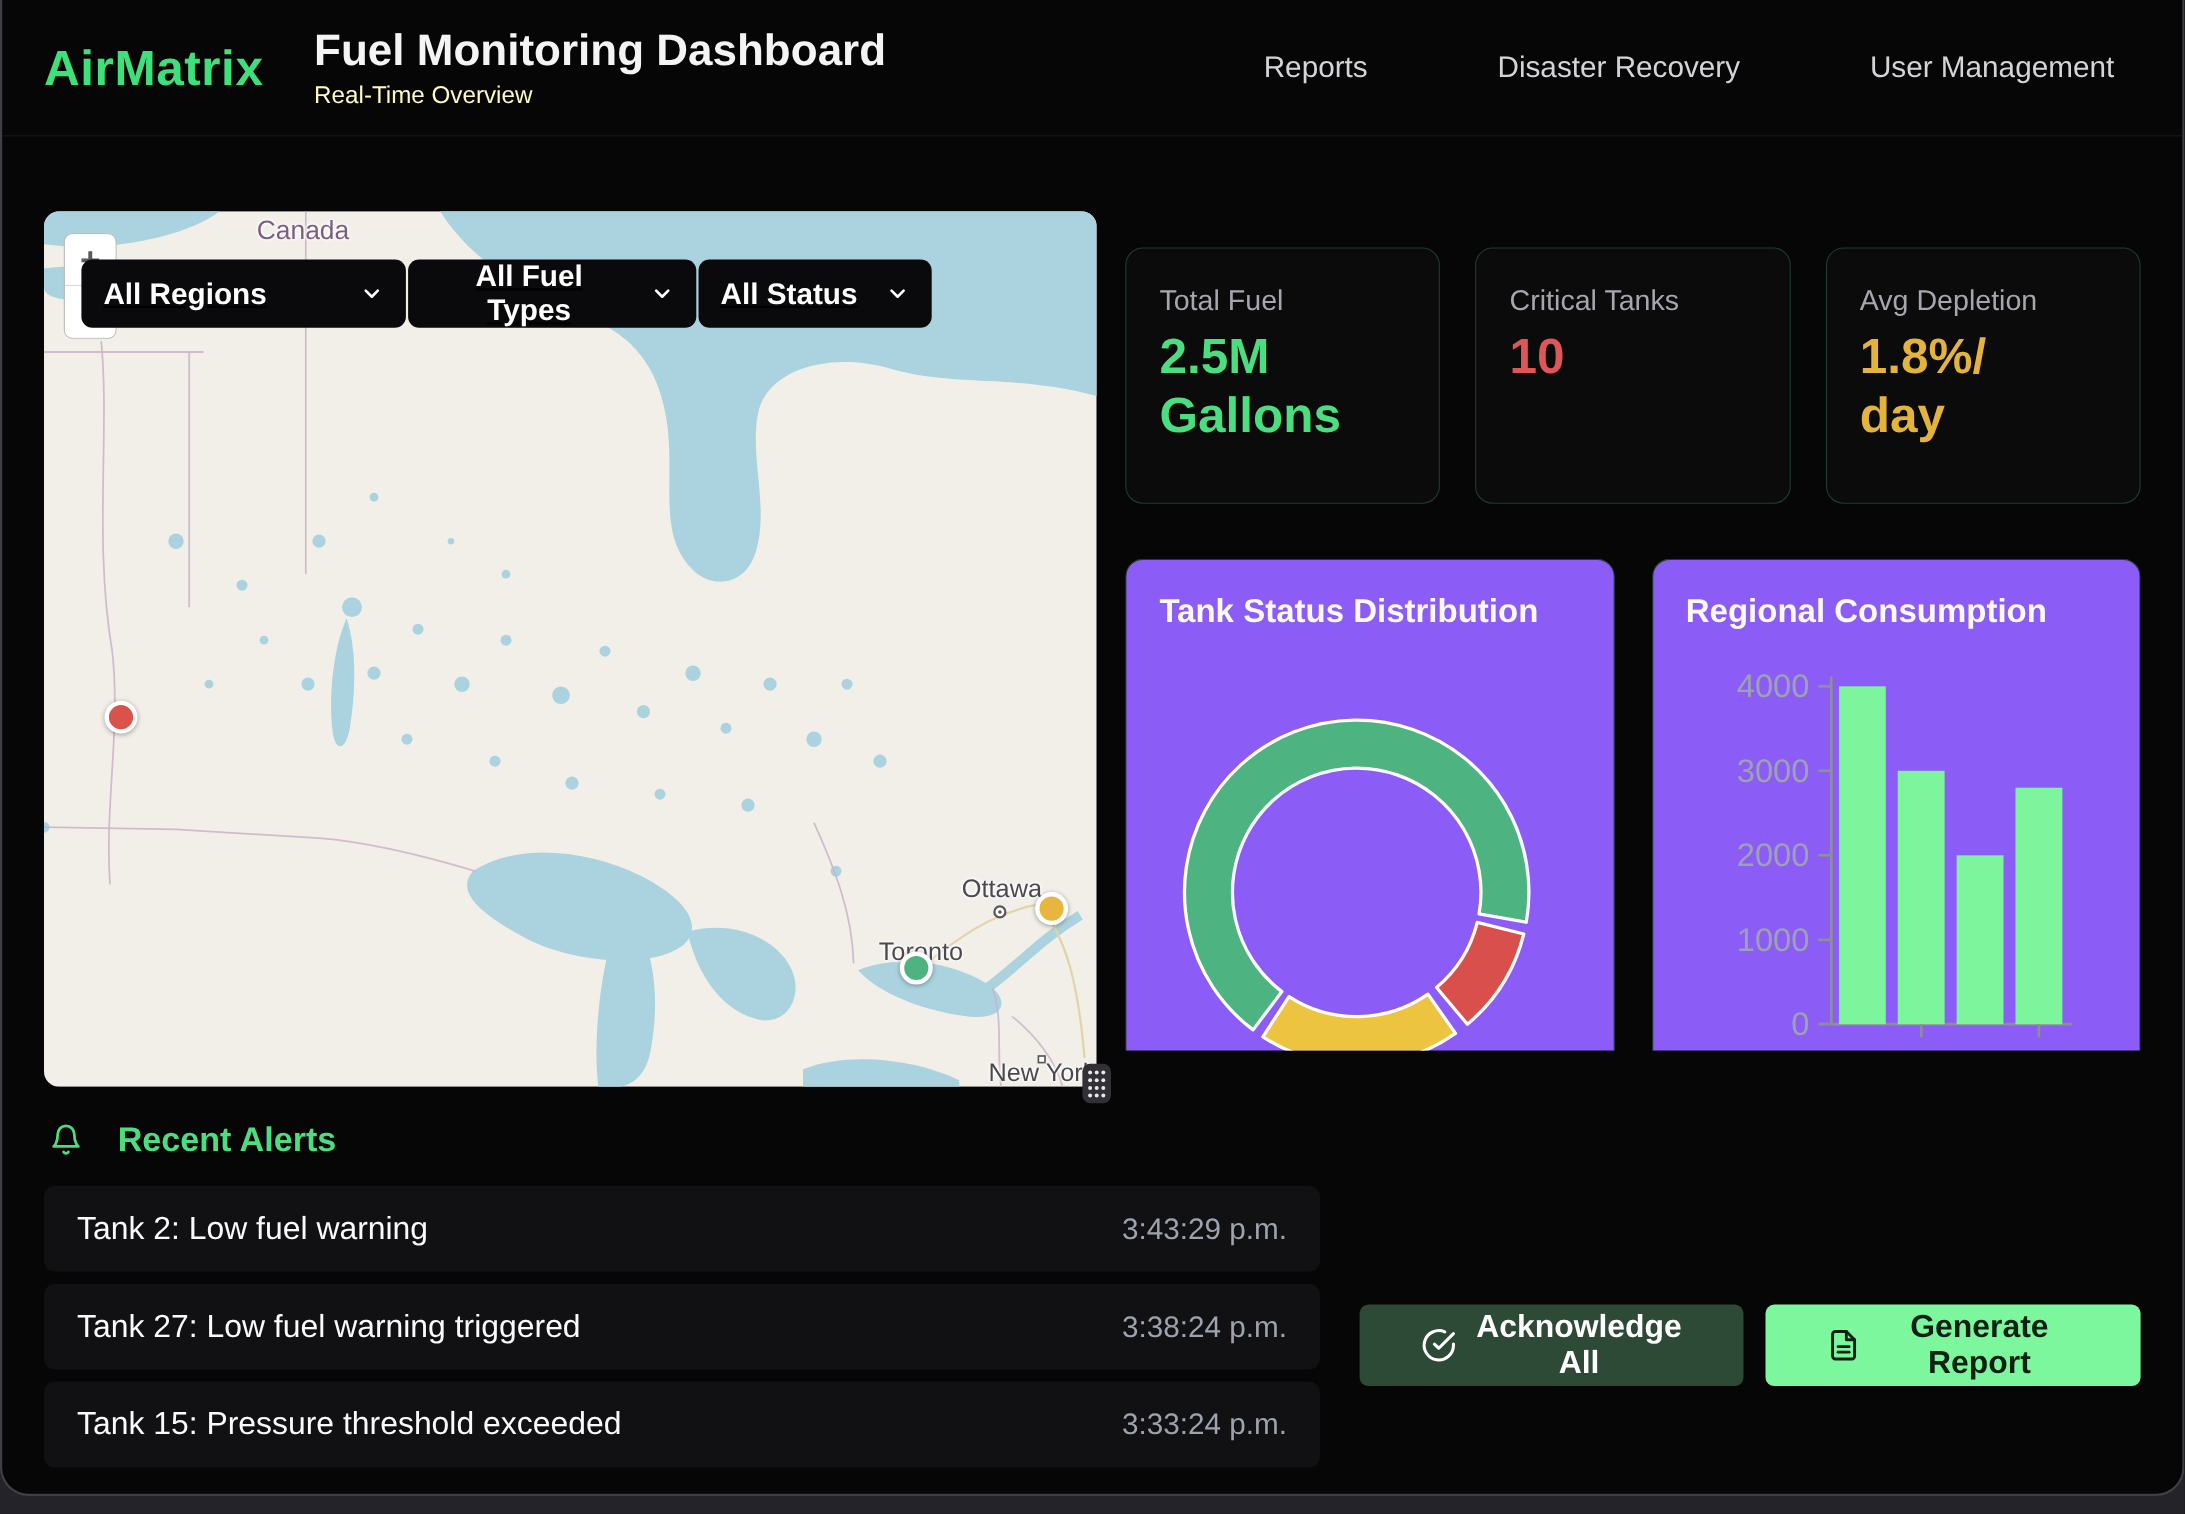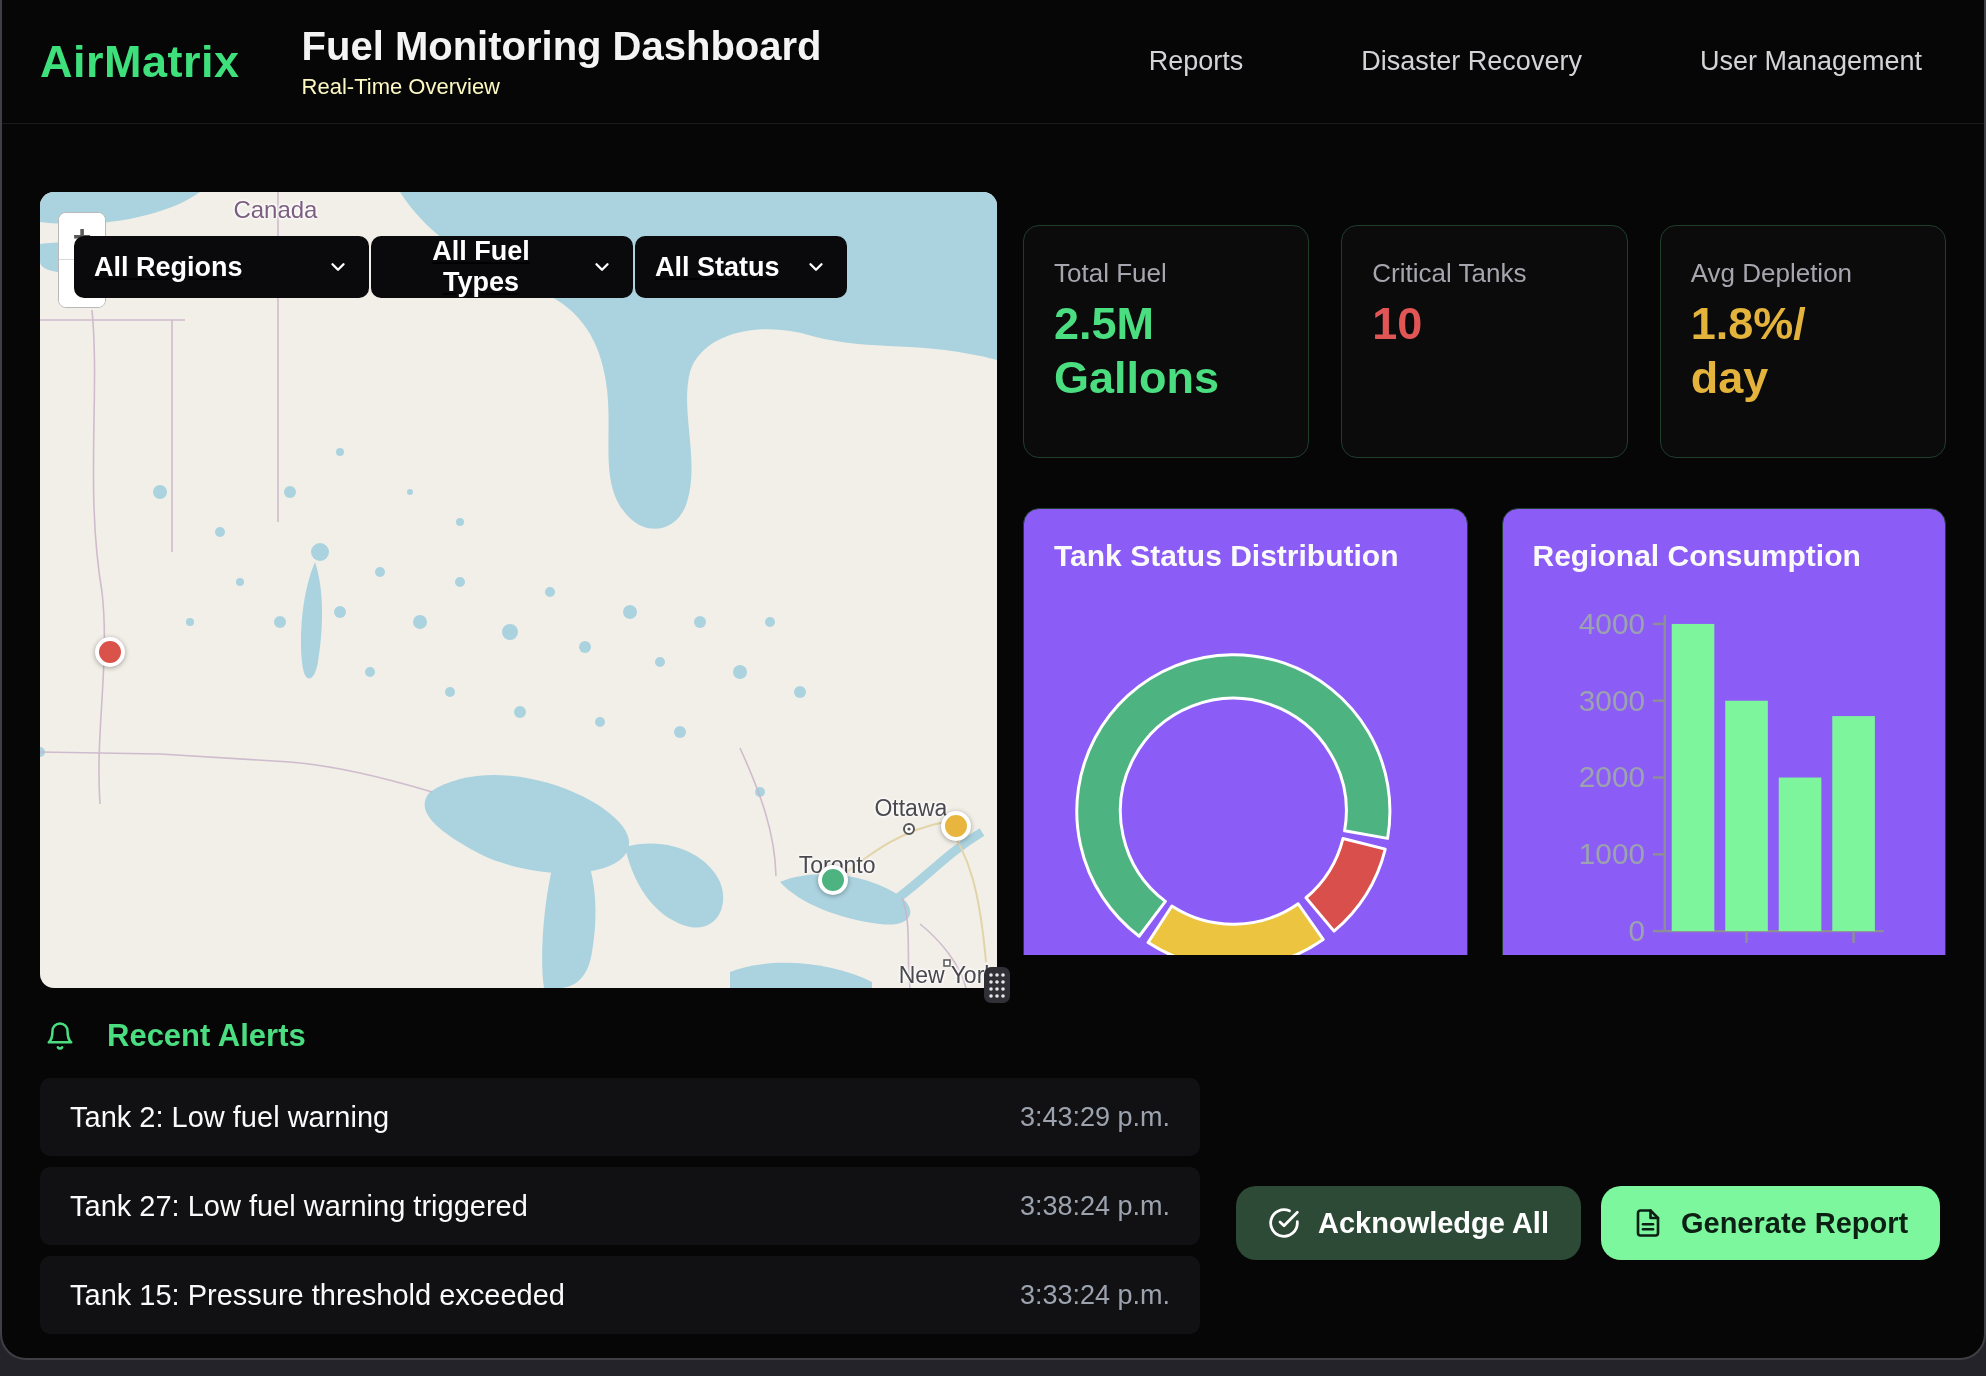--- a/index.html
+++ b/index.html
@@ -10,21 +10,21 @@
     font-family:"Liberation Sans","DejaVu Sans",sans-serif;
   }
   .app {
     position:absolute; left:0; top:0; width:1986px; height:1360px;
     background:#060607; border:2px solid #3f3f46; border-top:none;
     border-radius:0 0 26px 26px; overflow:hidden;
   }
   
   .header { display:flex; align-items:center; height:124px; padding:0 62px 0 38px; border-bottom:1px solid #1b1b1e; }
   .logo { font-size:45px; font-weight:bold; color:#3ee07c; letter-spacing:.5px; }
-  .title-block { margin-left:62px; }
+  .title-block { margin-left:46px; }
   .title { font-size:40px; font-weight:bold; color:#f4f4f5; }
   .subtitle { font-size:22px; color:#fef9c3; margin-top:5px; }
   .nav { margin-left:auto; display:flex; gap:118px; }
   .nav-item { background:none; border:none; font-family:inherit; font-size:27px; color:#d4d4d8; cursor:pointer; }
   
   .main { display:flex; padding:0 38px; margin-top:68px; }
   
   .map-panel { position:relative; width:957px; height:796px; flex:none; border-radius:14px; }
   .map-svg { position:absolute; inset:0; width:100%; height:100%; border-radius:14px; }
   .map-label { position:absolute; transform:translate(-50%,-50%); font-size:23px; color:#49494f;
@@ -61,22 +61,22 @@
   .alerts { padding:0 38px; margin-top:30px; }
   .alerts-header { display:flex; align-items:center; gap:32px; padding-left:5px; }
   .alerts-title { font-size:31px; font-weight:bold; color:#4ade80; }
   .alerts-body { display:flex; margin-top:24px; }
   .alert-list { width:1160px; flex:none; }
   .alert-row { height:78px; background:#111113; border-radius:10px; display:flex; align-items:center;
     justify-content:space-between; padding:0 30px; margin-bottom:11px; }
   .alert-text { font-size:29px; color:#fafafa; }
   .alert-time { font-size:27px; color:#9ca3af; }
   .actions { margin-left:36px; margin-top:108px; display:flex; gap:20px; align-items:flex-start; }
-  .btn { display:flex; align-items:center; gap:18px; height:74px; border:none; border-radius:20px;
-    font-family:inherit; font-size:29px; font-weight:bold; padding:0 32px; cursor:pointer; }
+  .btn { display:flex; align-items:center; gap:18px; height:74px; border:none; border-radius:8px;
+    font-family:inherit; font-size:29px; font-weight:bold; padding:0 56px; cursor:pointer; }
   .btn-ack { background:#2c4a36; color:#fff; }
   .btn-gen { background:#7df79e; color:#0c2013; }
   .btn svg { flex:none; }
 </style>
 </head>
 <body>
 
 <div class="page">
   <div class="app">
 

